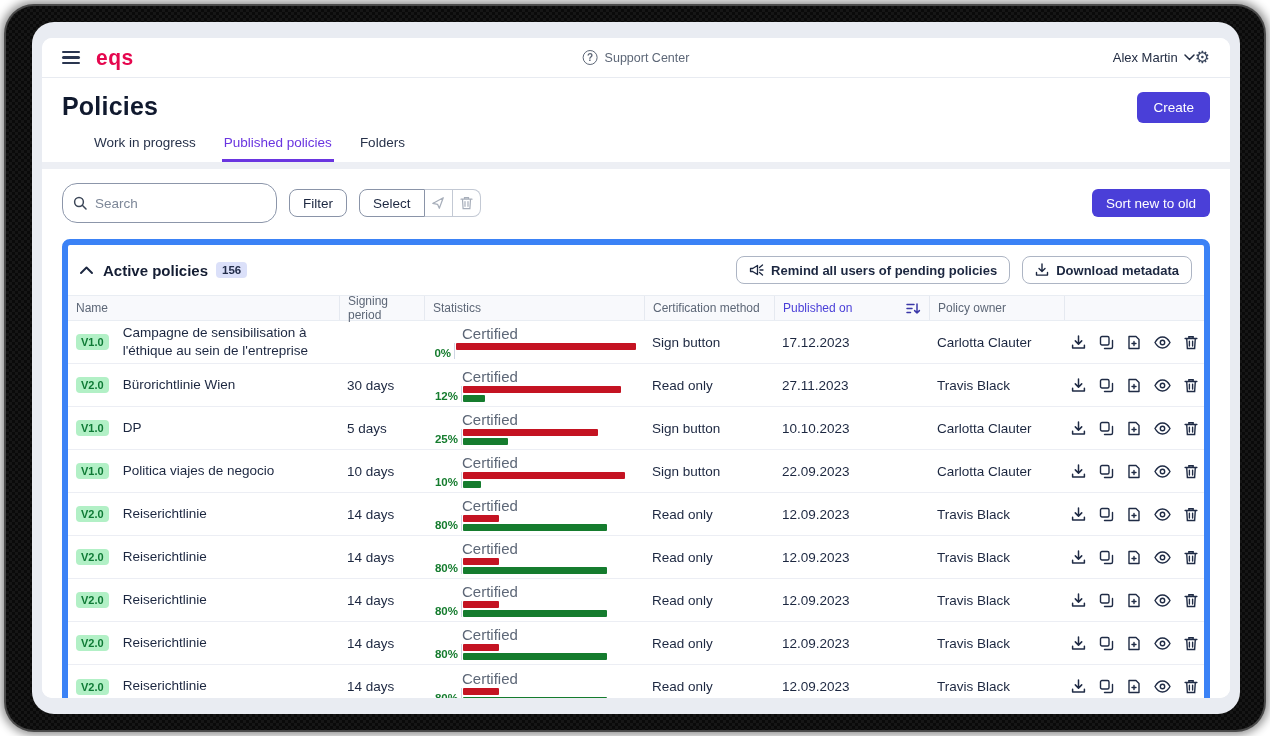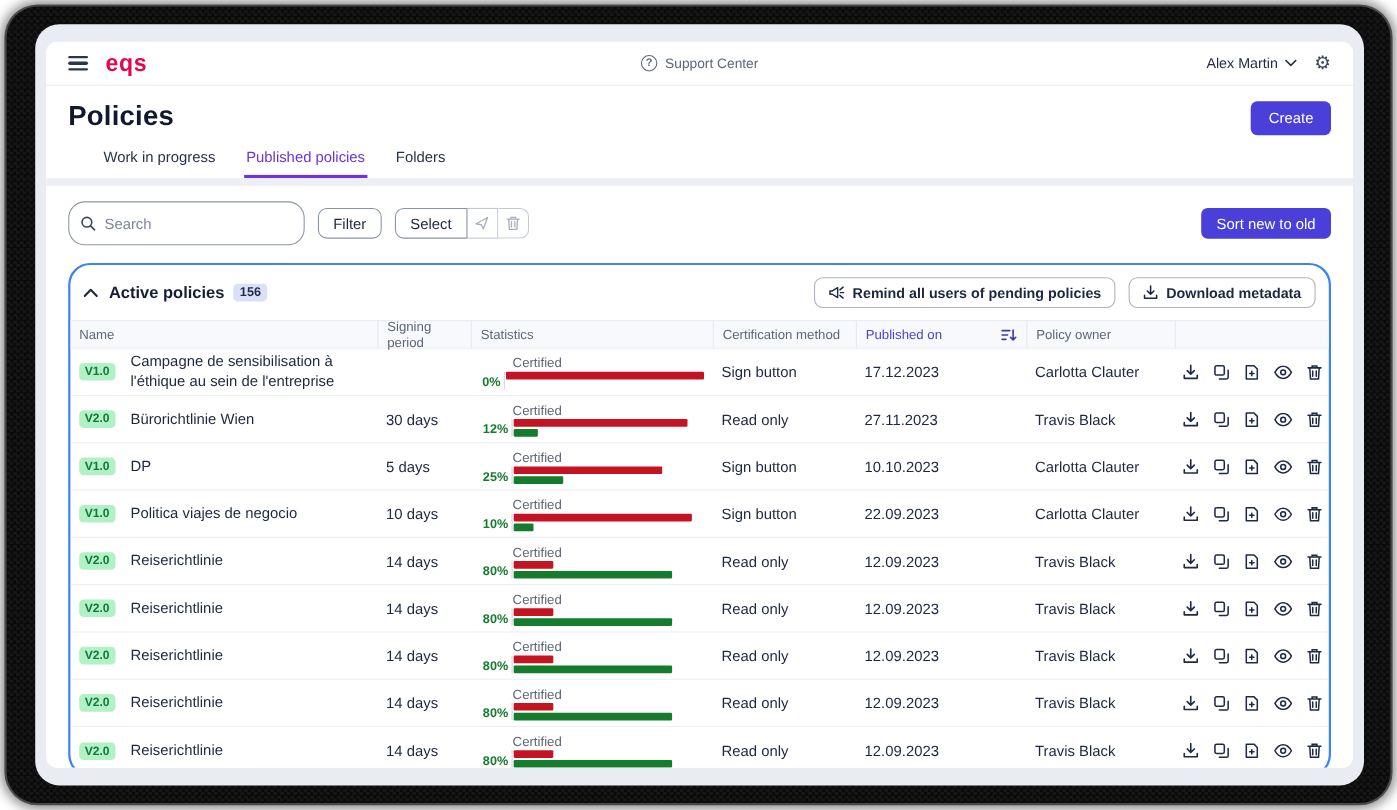--- a/index.html
+++ b/index.html
@@ -18,21 +18,21 @@
   .topbar { height:40px; flex:0 0 40px; display:flex; align-items:center; padding:0 20px;
            border-bottom:1px solid #e8ebf1; position:relative; background:#fff; }
   .hamburger { width:18px; cursor:pointer; display:flex; flex-direction:column; gap:3.5px; }
   .hamburger span { height:2.2px; background:#2a3650; border-radius:2px; }
   .logo { margin-left:16px; font-size:21px; font-weight:800; letter-spacing:.5px;
           color:#e5074e; text-transform:lowercase; transform:scaleY(1.05); }
   .tb-center { position:absolute; left:50%; transform:translateX(-50%); display:flex;
           align-items:center; gap:7px; color:#5d6777; font-size:12.5px; }
   .qmark { width:15px; height:15px; border:1.4px solid #5d6777; border-radius:50%;
           display:flex; align-items:center; justify-content:center; font-size:10px; font-weight:700; }
-  .tb-right { margin-left:auto; display:flex; align-items:center; gap:16px; }
+  .tb-right { margin-left:auto; display:flex; align-items:center; }
   .user { display:flex; align-items:center; gap:6px; font-size:13px; color:#222c42; cursor:pointer; }
   .gear { font-size:17px; color:#39455c; cursor:pointer; line-height:1; }
 
   
   .header-sec { padding:14px 20px 0 20px; background:#fff; }
   .title-row { display:flex; align-items:flex-start; justify-content:space-between; }
   .page-title { font-size:25px; font-weight:700; color:#10192e; letter-spacing:.2px; }
   .btn-primary { background:#4a3fd8; color:#fff; border:none; border-radius:6px;
           font-size:13.5px; padding:8px 16px; cursor:pointer; font-family:inherit; }
   .tabs { display:flex; gap:24px; margin-top:4px; padding-left:30px; }
@@ -55,21 +55,21 @@
   .btn-group { display:flex; margin-left:12px; }
   .btn-group .seg-main { border-radius:8px 0 0 8px; position:relative; z-index:2; }
   .iconseg { height:28px; width:28px; border:1px solid #c3c9d4; border-left:none;
           background:#fff; display:flex; align-items:center; justify-content:center;
           color:#a7aeba; cursor:default; }
   .iconseg.last { border-radius:0 8px 8px 0; }
   .sort-btn { margin-left:auto; background:#4a3fd8; color:#fff; border:none; border-radius:6px;
           height:28px; font-size:13.5px; padding:0 14px; cursor:pointer; font-family:inherit; }
 
   
-  .panel { border:2px solid #3b82f6; border-radius:20px; overflow:hidden; }
+  .panel { border:6px solid #3b82f6; border-radius:8px; overflow:hidden; }
   .panel-head { display:flex; align-items:center; padding:11px 12px; }
   .chev-up { color:#1c2740; display:flex; cursor:pointer; }
   .panel-title { font-size:15px; font-weight:700; color:#141d33; margin-left:10px; }
   .count-badge { background:#dbe0f9; color:#232d4a; font-size:11.5px; font-weight:700;
           border-radius:4px; padding:2px 6px; margin-left:8px; }
   .panel-actions { margin-left:auto; display:flex; gap:12px; }
   .panel-btn { height:28px; border:1px solid #adb5c4; background:#fff; border-radius:8px;
           font-size:13px; font-weight:600; color:#1c2740; padding:0 12px; cursor:pointer;
           display:flex; align-items:center; gap:7px; font-family:inherit; }
 
@@ -91,21 +91,21 @@
   .trow { display:flex; align-items:center; min-height:43px; border-bottom:1px solid #eceef4;
           font-size:13.5px; color:#1c2740; }
   .trow:last-child { border-bottom:none; }
   .td { padding:0 8px; }
   .name-cell { display:flex; align-items:center; gap:14px; }
   .vbadge { background:#b2f0c6; color:#0e7a35; font-size:11px; font-weight:700;
           border-radius:4px; padding:2px 5px; flex:0 0 auto; }
   .pname { max-width:240px; line-height:1.35; }
   
   .stats { display:flex; flex-direction:column; }
-  .stats-label { font-size:12px; color:#5d6777; margin-left:30px; margin-bottom:1px; }
+  .stats-label { font-size:15px; color:#5d6777; margin-left:30px; margin-bottom:1px; }
   .stats-body { display:flex; align-items:flex-end; gap:3px; }
   .pct { font-size:11.5px; font-weight:700; color:#157c2e; width:26px; text-align:right; }
   .bars { border-left:1.5px solid #cfd6e4; padding-left:1px; display:flex;
           flex-direction:column; gap:2px; }
   .bar { height:7px; border-radius:1px; }
   .bar.red { background:#c41322; }
   .bar.green { background:#157c2e; }
   
   .actions { display:flex; gap:13px; justify-content:flex-end; align-items:center; padding-right:6px; }
   .act { color:#1f2b45; cursor:pointer; display:flex; }

